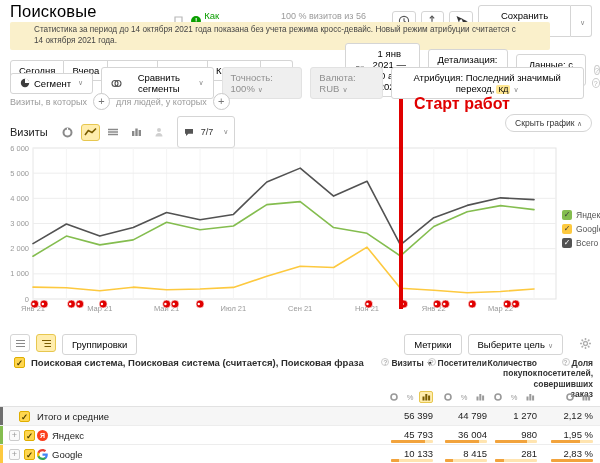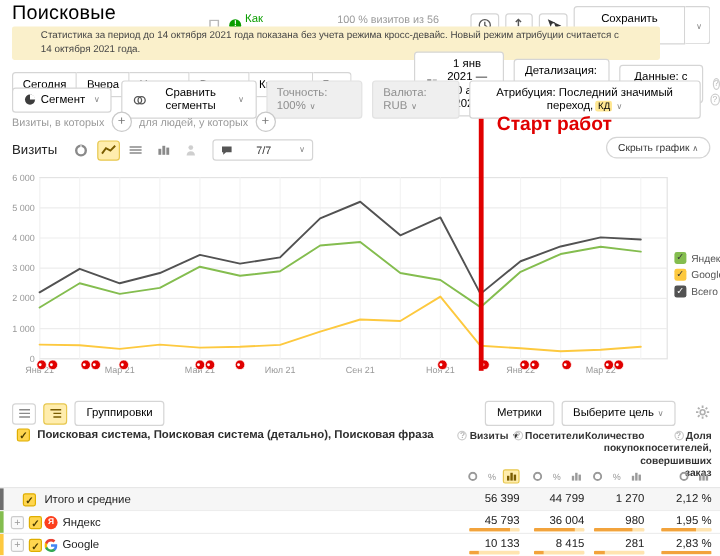--- a/index.html
+++ b/index.html
@@ -37,35 +37,35 @@
   .badge { background:#ffe792; border-radius:2px; font-size:8px; padding:0 2px; margin-left:2px; }
   .row-filter { top:93px; color:#9a9a9a; font-size:9px; gap:6px; }
   .pluscirc { width:17px; height:17px; border-radius:50%; border:1px solid #c9c9c9; background:#fff; color:#777; font-size:11px; line-height:15px; text-align:center; cursor:pointer; }
 
   
   .row-chart { top:116px; gap:4px; }
   .metric-lbl { font-size:11px; color:#222; margin-right:6px; }
   .cbtn { width:19px; height:17px; border:1px solid transparent; border-radius:3px; background:transparent; display:inline-flex; align-items:center; justify-content:center; cursor:pointer; }
   .cbtn.sel { background:#ffedad; border-color:#e7c74f; }
   .cbtn.dim { opacity:.4; }
-  .combtn { display:inline-flex; align-items:center; gap:20px; border:1px solid #d5d5d5; border-radius:3px; background:#fff; font-size:9px; color:#333; padding:2px 6px; height:18px; margin-left:4px; cursor:pointer; }
+  .combtn { display:inline-flex; align-items:center; gap:7px; border:1px solid #d5d5d5; border-radius:3px; background:#fff; font-size:9px; color:#333; padding:2px 6px; height:32px; margin-left:4px; cursor:pointer; }
   .hidepill { position:absolute; right:8px; top:114px; border:1px solid #d5d5d5; border-radius:10px; background:#fff; font-size:8.5px; color:#333; padding:3px 9px; cursor:pointer; }
 
   #chart-svg { position:absolute; left:0; top:140px; }
   #chart-svg text { font-family:"Liberation Sans",sans-serif; }
 
   .legend { position:absolute; left:562px; top:210px; display:flex; flex-direction:column; gap:4px; }
   .litem { display:flex; align-items:center; gap:4px; font-size:8.5px; color:#555; cursor:pointer; }
   .lcb { width:10px; height:10px; border-radius:2px; font-size:8px; line-height:10px; text-align:center; }
 
   .redline { position:absolute; left:399px; top:99px; width:4px; height:210px; background:#e00000; }
   .annot { position:absolute; left:414px; top:95px; font-size:16px; font-weight:bold; color:#e00000; }
 
   
-  .t-left { position:absolute; left:10px; top:334px; display:flex; gap:6px; align-items:center; }
+  .t-left { position:absolute; left:10px; top:334px; display:flex; gap:6px; }
   .tgl { width:20px; height:18px; border:1px solid #d5d5d5; border-radius:3px; background:#fff; display:inline-flex; align-items:center; justify-content:center; cursor:pointer; }
   .tgl.sel { background:#ffedad; border-color:#e7c74f; }
   .t-right { position:absolute; right:37px; top:334px; display:flex; gap:6px; }
   .gear { position:absolute; right:8px; top:337px; cursor:pointer; }
   .dimrow { position:absolute; left:14px; top:357px; display:flex; align-items:center; gap:6px; }
   .cb { width:11px; height:11px; background:#ffd64f; border:1px solid #dfae00; border-radius:2px; color:#4d3d00; font-size:8.5px; line-height:10px; text-align:center; font-weight:bold; cursor:pointer; }
   .dimlabel { font-size:9.5px; font-weight:bold; color:#2e2e2e; }
   .colh { position:absolute; top:358px; text-align:right; font-size:8.5px; font-weight:bold; color:#333; line-height:1.22; }
   .colh .qcirc { display:inline-block; vertical-align:1px; margin-right:2px; }
   .sort { color:#333; font-size:7px; }
@@ -345,21 +345,21 @@
     <svg width="13" height="13" viewBox="0 0 13 13">
         <circle cx="6.5" cy="6.5" r="2" fill="none" stroke="#b0b0b0" stroke-width="1.3"></circle>
         <g stroke="#b0b0b0" stroke-width="1.5">
           <path d="M6.5 1v2M6.5 10v2M1 6.5h2M10 6.5h2M2.6 2.6l1.4 1.4M9 9l1.4 1.4M10.4 2.6L9 4M4 9l-1.4 1.4"></path>
         </g>
       </svg>
   </span>
 
   <div class="dimrow">
     <span class="cb">✓</span>
-    <span class="dimlabel">Поисковая система, Поисковая система (детально), Поисковая фраза</span>
+    <span class="dimlabel">Поисковая система, Поисковая система (считается), Поисковая фраза</span>
   </div>
 
   <div class="colh c1" style="width:70px;"><span class="qcirc" style="width:8px;height:8px;line-height:7px;">?</span><span>Визиты</span> <span class="sort">▼</span></div>
   <div class="colh c2" style="width:60px;"><span class="qcirc" style="width:8px;height:8px;line-height:7px;">?</span><span>Посетители</span></div>
   <div class="colh c3" style="width:58px;"><span>Количество покупок</span></div>
   <div class="colh c4" style="width:64px;"><span class="qcirc" style="width:8px;height:8px;line-height:7px;">?</span><span>Доля посетителей, совершивших заказ</span></div>
 
   <div class="micons c1" style="width:70px;">
     <span class="mico">
         <svg width="8" height="8" viewBox="0 0 8 8">

